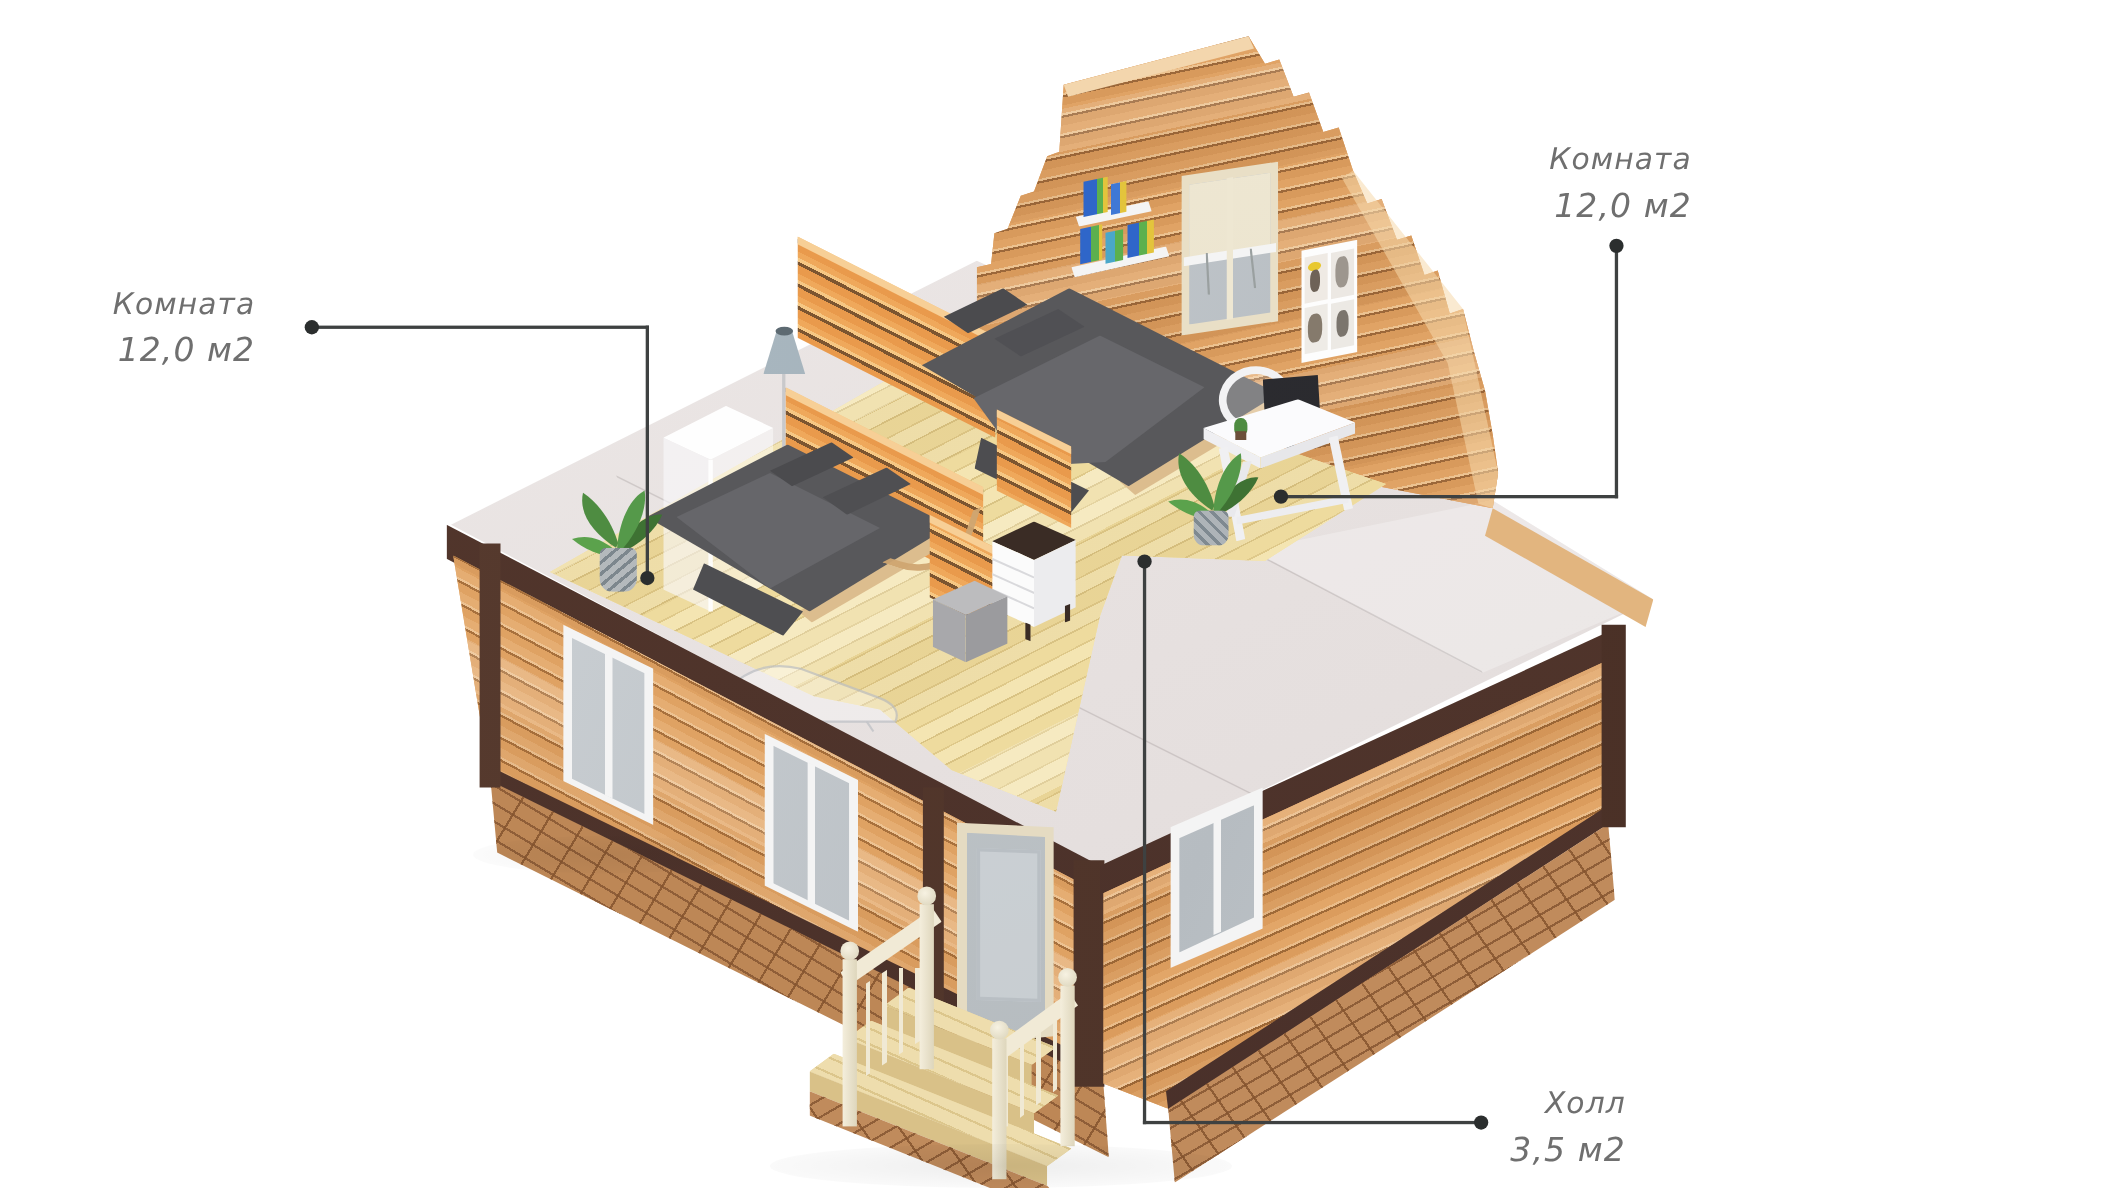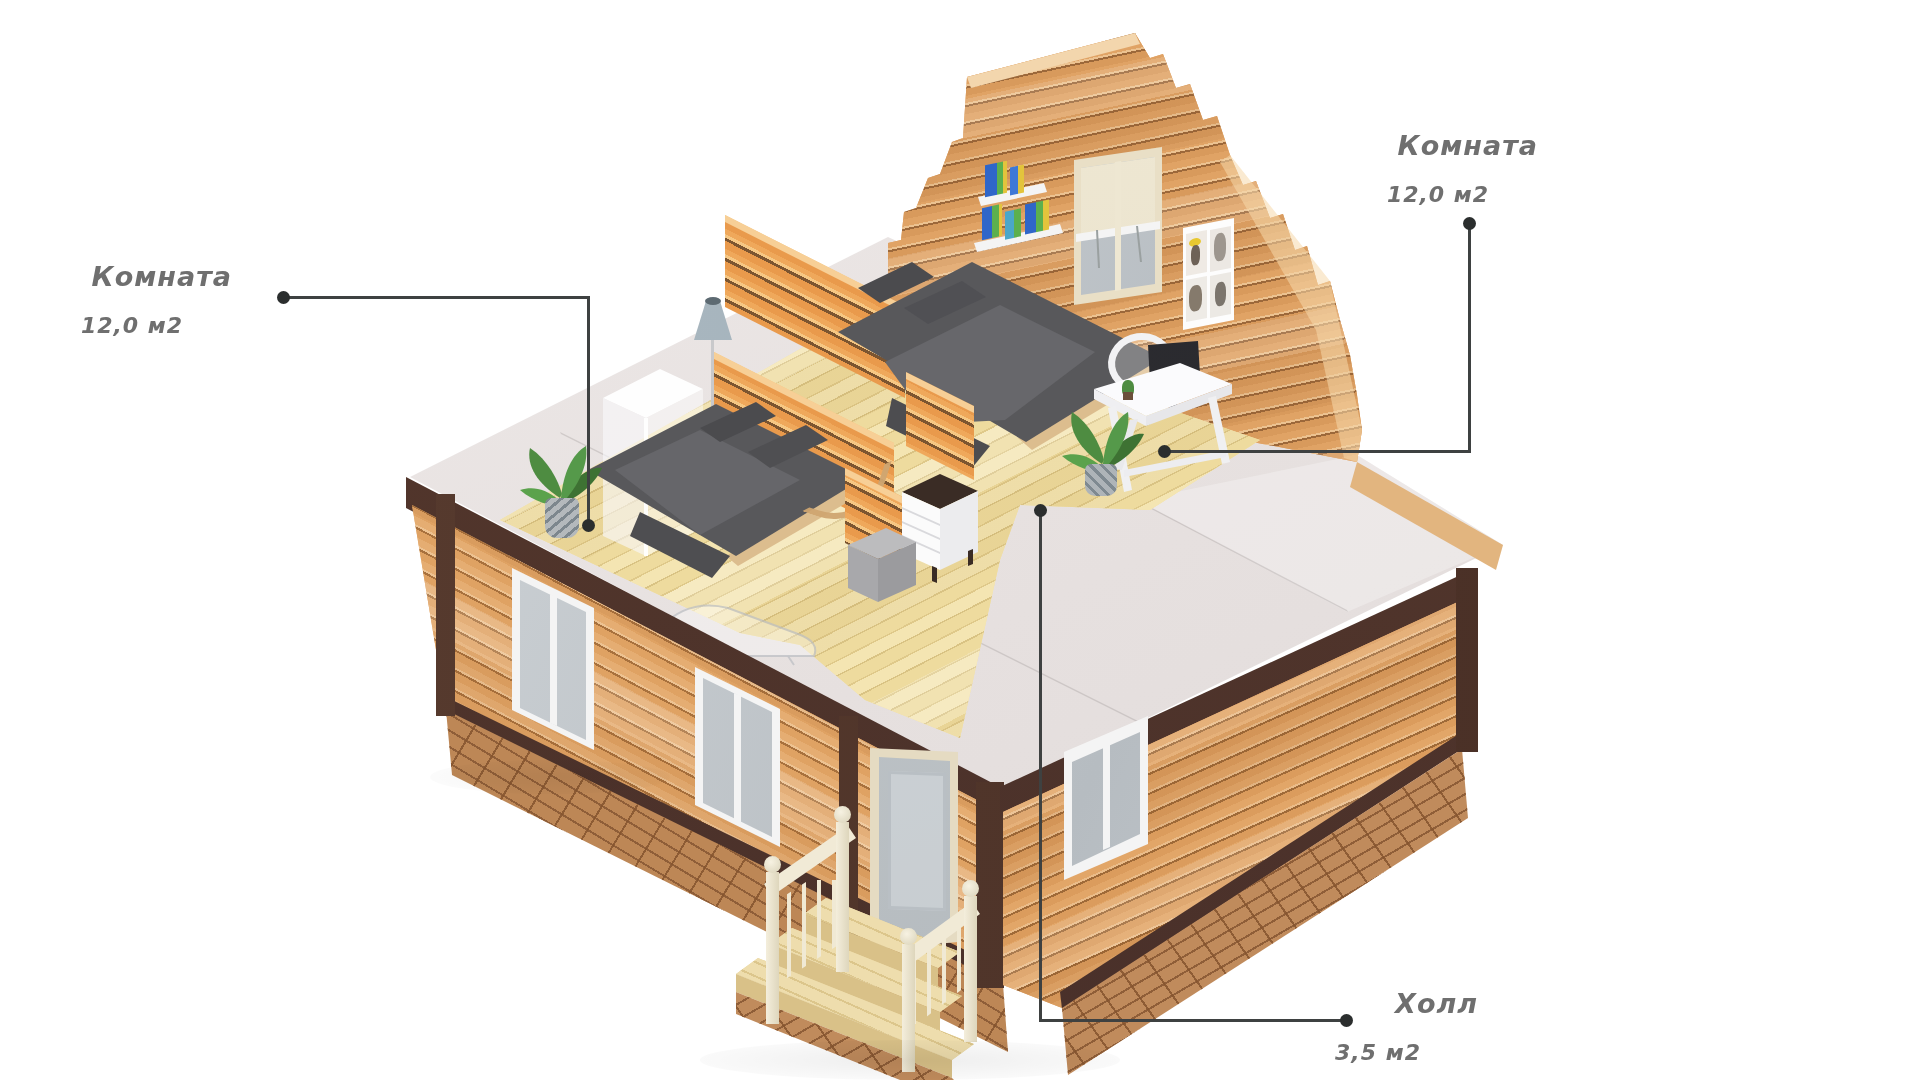--- a/index.html
+++ b/index.html
@@ -34,23 +34,23 @@
   .post{background:linear-gradient(90deg,#5a3d30,#462d24);}
   .tread{background-color:#ead7a0;background-image:repeating-linear-gradient(24deg,#eeddad 0 11px,#dcc68c 11px 13px);}
   .riser{background:#d9c188;}
   .cream{background:#f1ead6;}
   .glass{background:linear-gradient(115deg,#c9ced2 30%,#b6bcc1 60%,#cdd2d6 90%);}
   .white-f{background:#f4f4f4;}
   .bedding{background:#58585b;}
   
   .lead{position:absolute;background:#3e4141;}
   .dot{position:absolute;width:13px;height:13px;border-radius:50%;background:#2b2e2e;}
-  .callout{position:absolute;width:200px;text-align:right;color:#6f6f6f;font-style:italic;font-weight:bold;}
+  .callout{position:absolute;width:200px;text-align:right;color:#6f6f6f;font-style:italic;}
   .callout .t{font-size:27px;letter-spacing:1px;}
-  .callout .a{font-size:22px;margin-top:21px;letter-spacing:1px;text-align:center;}
+  .callout .a{font-size:30px;margin-top:9px;letter-spacing:1px;}
   .ball{position:absolute;border-radius:50%;background:radial-gradient(circle at 40% 35%,#f7f2e2,#d9d2b8);}
   .rpost{position:absolute;background:linear-gradient(90deg,#f4eedc,#ded6bc);}
   .balus{position:absolute;background-image:repeating-linear-gradient(90deg,#f0e9d4 0 4px,rgba(0,0,0,0) 4px 15px);}
 </style>
 </head>
 <body>
 
 <div id="scene">
 
   <div class="ply ceil" style="clip-path:polygon(410px 477px,888px 237px,1357px 455px,1503px 545px,1000px 790px)"></div>

